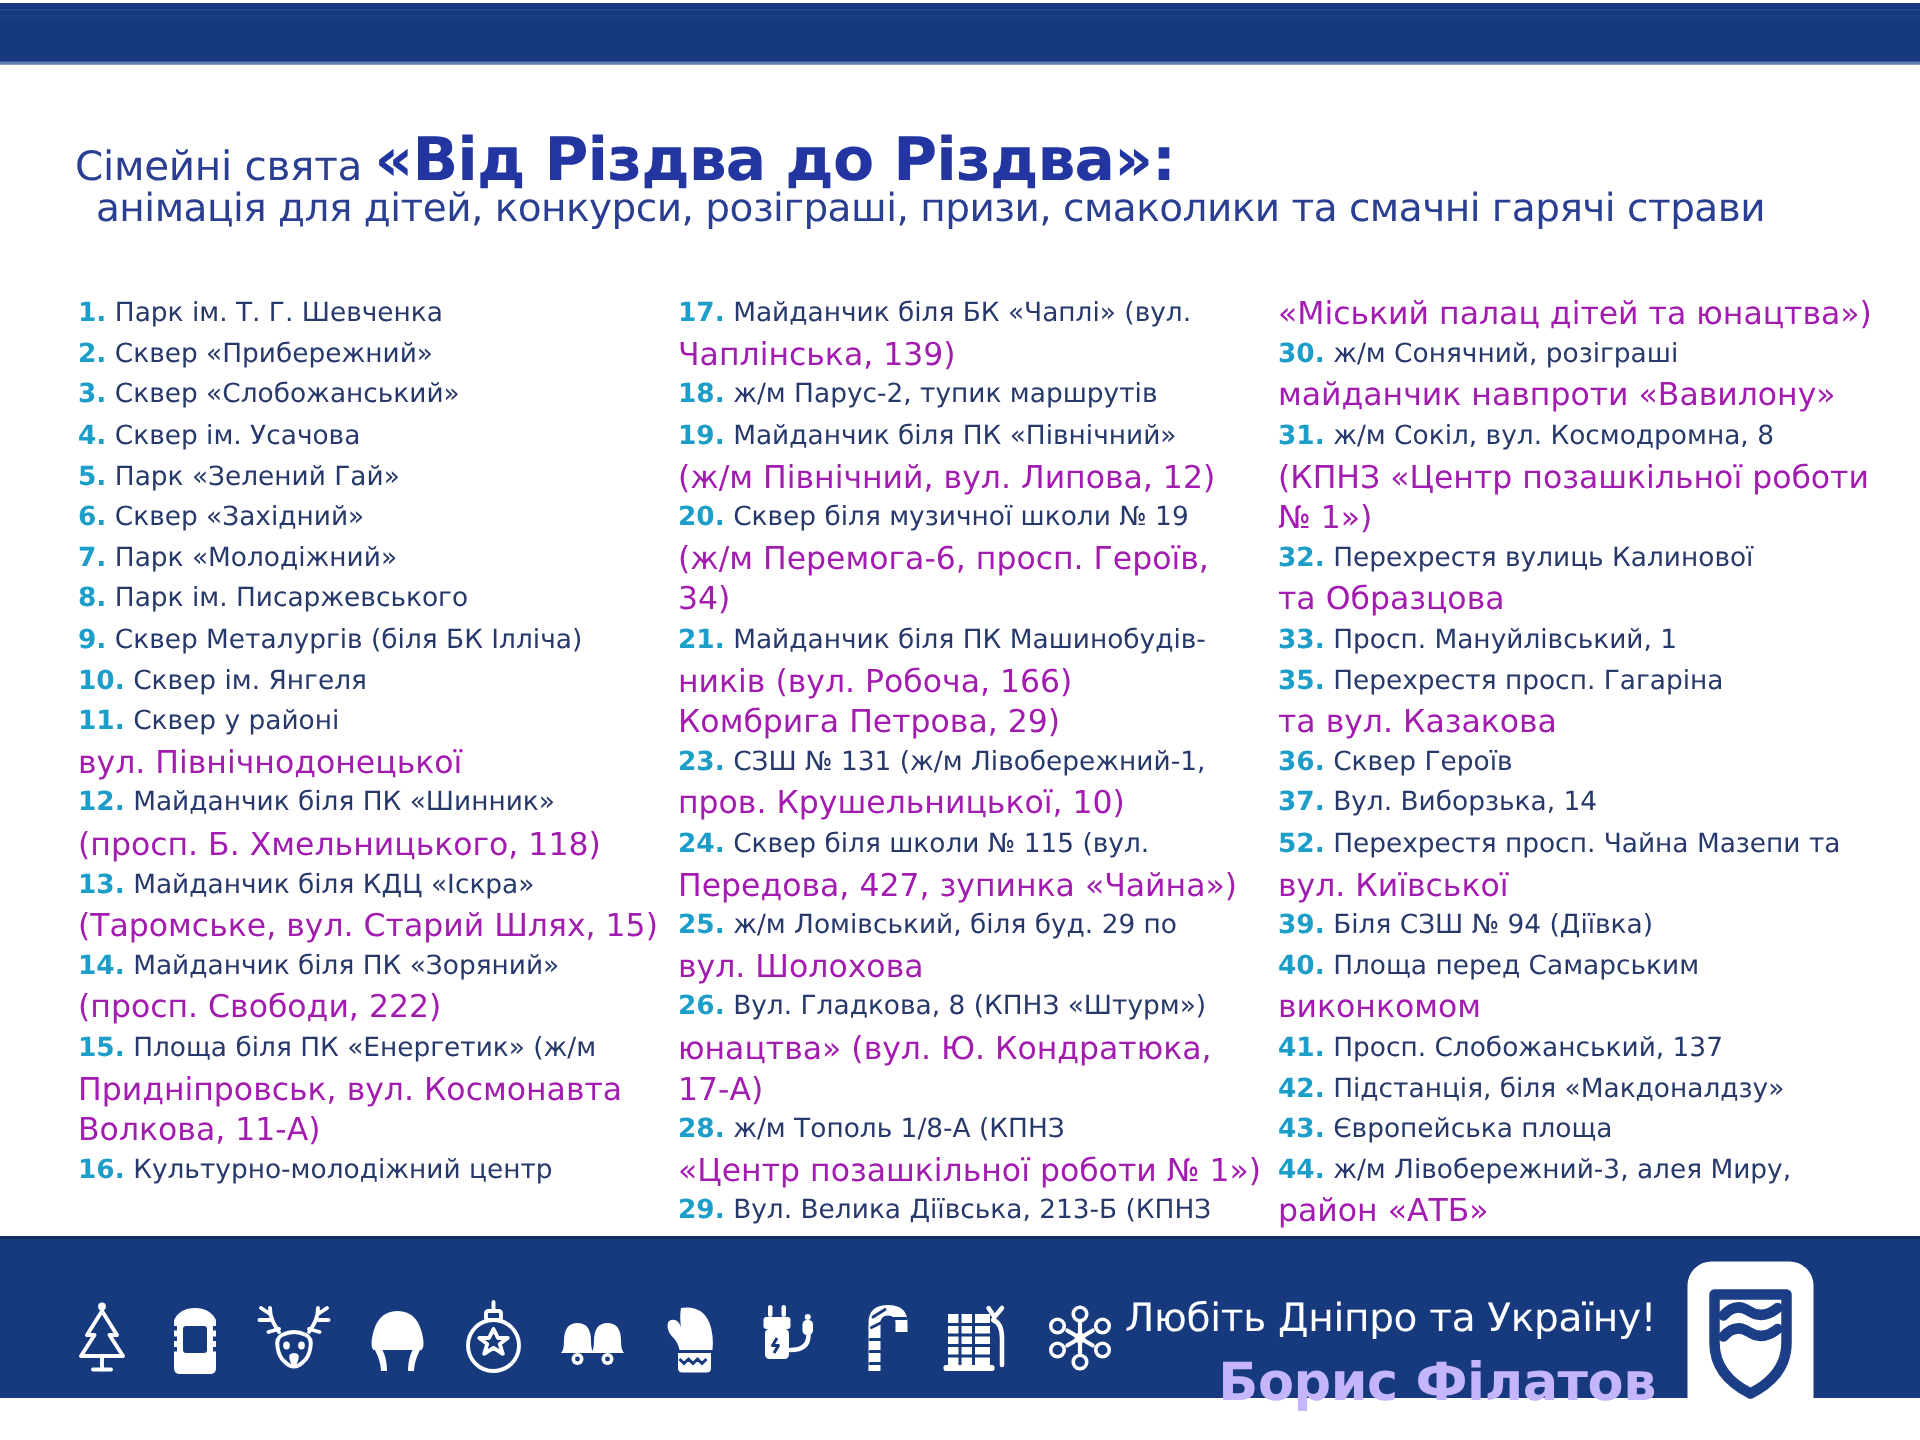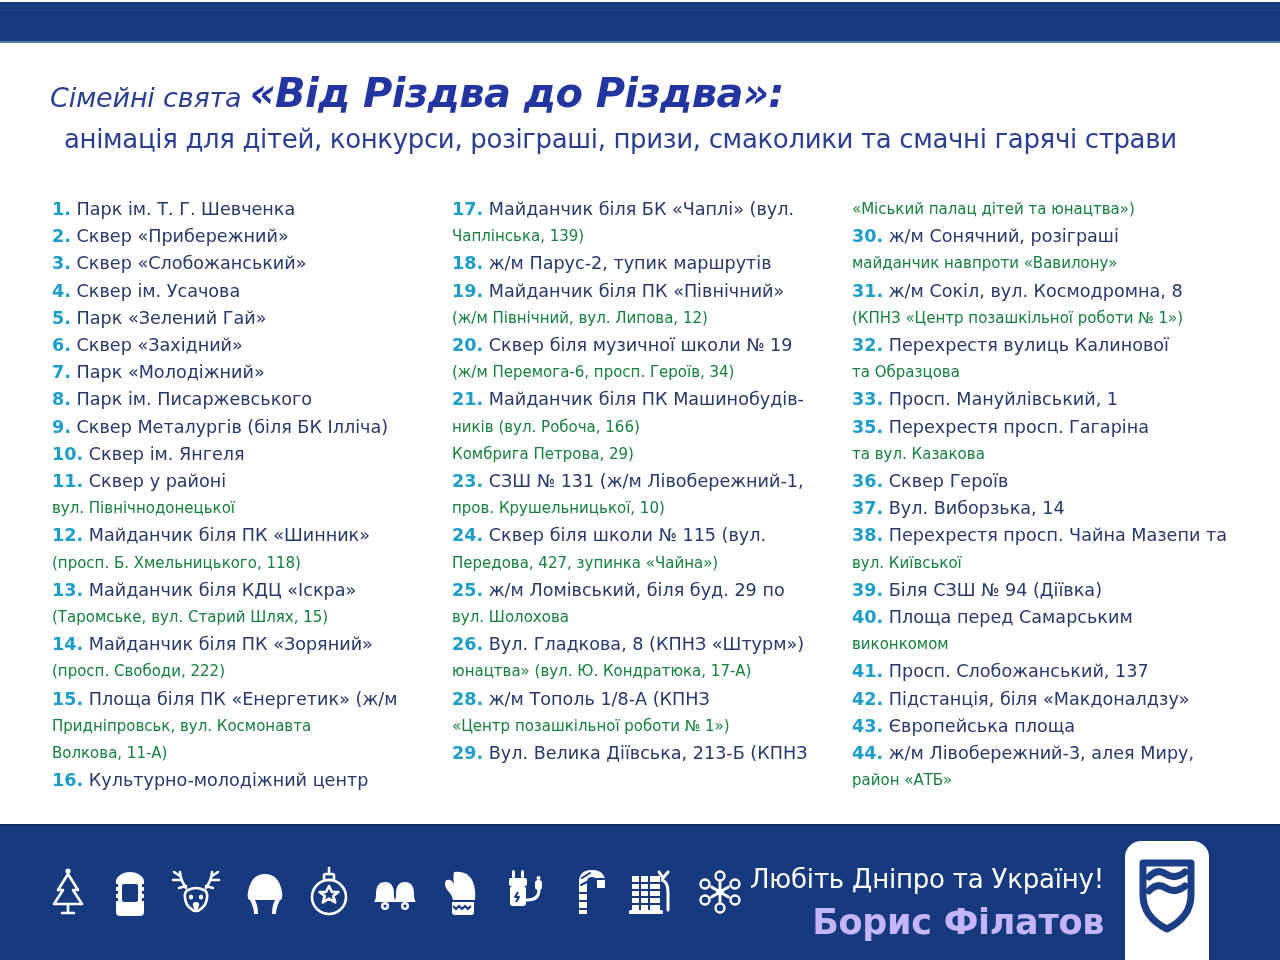--- a/index.html
+++ b/index.html
@@ -18,23 +18,22 @@
     position:absolute;left:0;top:4px;width:100%;height:1px;background:#2c4f93;opacity:.8;
   }
   .topband .hairline2{
     position:absolute;left:0;top:8px;width:100%;height:1px;background:#2c4f93;opacity:.55;
   }
   .topband .hairline3{
     position:absolute;left:0;bottom:0;width:100%;height:2px;background:#7e9ac4;opacity:.7;
   }
 
   .headline{
-    position:absolute;left:50px;top:70px;width:1200px;
+    position:absolute;left:50px;top:84px;width:1200px;
     white-space:nowrap;
-    font-style:italic;
   }
   .headline .lead{
     font-size:27px;color:#2b3f92;font-weight:400;letter-spacing:-0.2px;
     vertical-align:baseline;
   }
   .headline .strong{
     font-size:40px;color:#2235a0;font-weight:bold;letter-spacing:-0.6px;
     vertical-align:baseline;
   }
   .subline{
@@ -54,25 +53,25 @@
   .col3{left:852px;width:400px;}
 
   .entry{
     font-size:17.6px;line-height:27.2px;color:#27386b;
     margin:0 0 0 0;text-indent:-0px;
   }
   .entry .num{
     color:#1c9ec9;font-weight:bold;
   }
   .cont{
-    font-size:15px;line-height:27.2px;color:#15803d;
+    font-size:21px;line-height:27.2px;color:#a21caf;
   }
 
   .footer{
-    position:absolute;left:0;top:824px;width:1280px;height:136px;
+    position:absolute;left:0;top:824px;width:1280px;height:108px;
     background:#163a7d;
   }
   .footer-top-edge{
     position:absolute;left:0;top:0;width:100%;height:2px;background:#0f2c61;
   }
   .icons{
     position:absolute;left:46px;top:28px;width:700px;height:80px;
     display:flex;align-items:center;gap:20px;
   }
   .icons svg{display:block;}
@@ -162,21 +161,21 @@
       <div class="cont"><span>майданчик навпроти «Вавилону»</span></div>
       <div class="entry"><span class="num">31.</span> <span>ж/м Сокіл, вул. Космодромна, 8</span></div>
       <div class="cont"><span>(КПНЗ «Центр позашкільної роботи № 1»)</span></div>
       <div class="entry"><span class="num">32.</span> <span>Перехрестя вулиць Калинової</span></div>
       <div class="cont"><span>та Образцова</span></div>
       <div class="entry"><span class="num">33.</span> <span>Просп. Мануйлівський, 1</span></div>
       <div class="entry"><span class="num">35.</span> <span>Перехрестя просп. Гагаріна</span></div>
       <div class="cont"><span>та вул. Казакова</span></div>
       <div class="entry"><span class="num">36.</span> <span>Сквер Героїв</span></div>
       <div class="entry"><span class="num">37.</span> <span>Вул. Виборзька, 14</span></div>
-      <div class="entry"><span class="num">38.</span> <span>Перехрестя просп. Чайна Мазепи та</span></div>
+      <div class="entry"><span class="num">52.</span> <span>Перехрестя просп. Чайна Мазепи та</span></div>
       <div class="cont"><span>вул. Київської</span></div>
       <div class="entry"><span class="num">39.</span> <span>Біля СЗШ № 94 (Діївка)</span></div>
       <div class="entry"><span class="num">40.</span> <span>Площа перед Самарським</span></div>
       <div class="cont"><span>виконкомом</span></div>
       <div class="entry"><span class="num">41.</span> <span>Просп. Слобожанський, 137</span></div>
       <div class="entry"><span class="num">42.</span> <span>Підстанція, біля «Макдоналдзу»</span></div>
       <div class="entry"><span class="num">43.</span> <span>Європейська площа</span></div>
       <div class="entry"><span class="num">44.</span> <span>ж/м Лівобережний-3, алея Миру,</span></div>
       <div class="cont"><span>район «АТБ»</span></div>
     </div>

